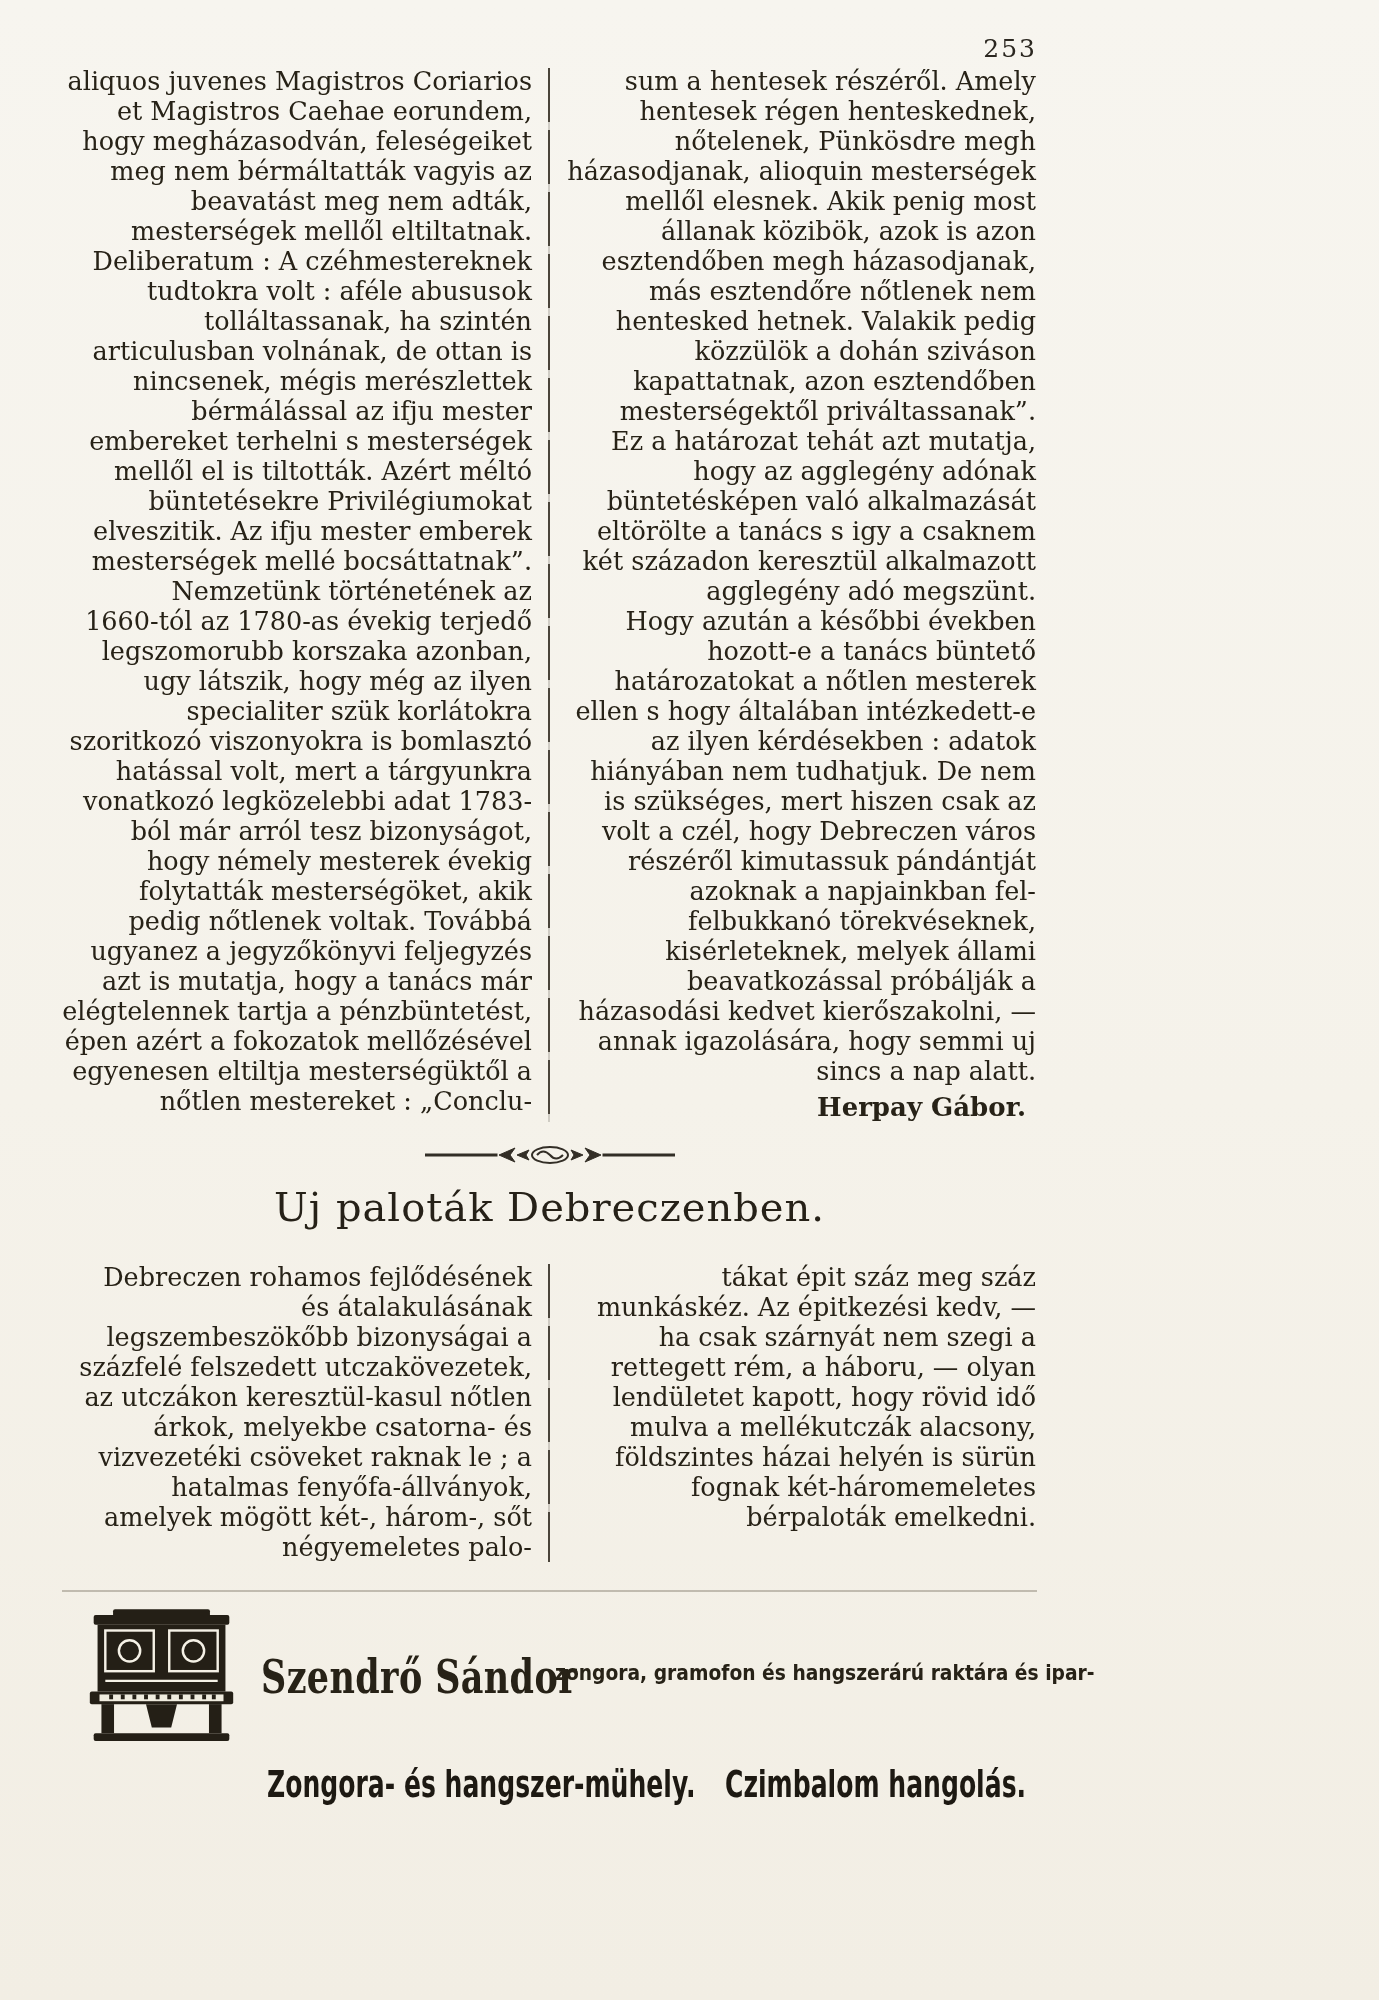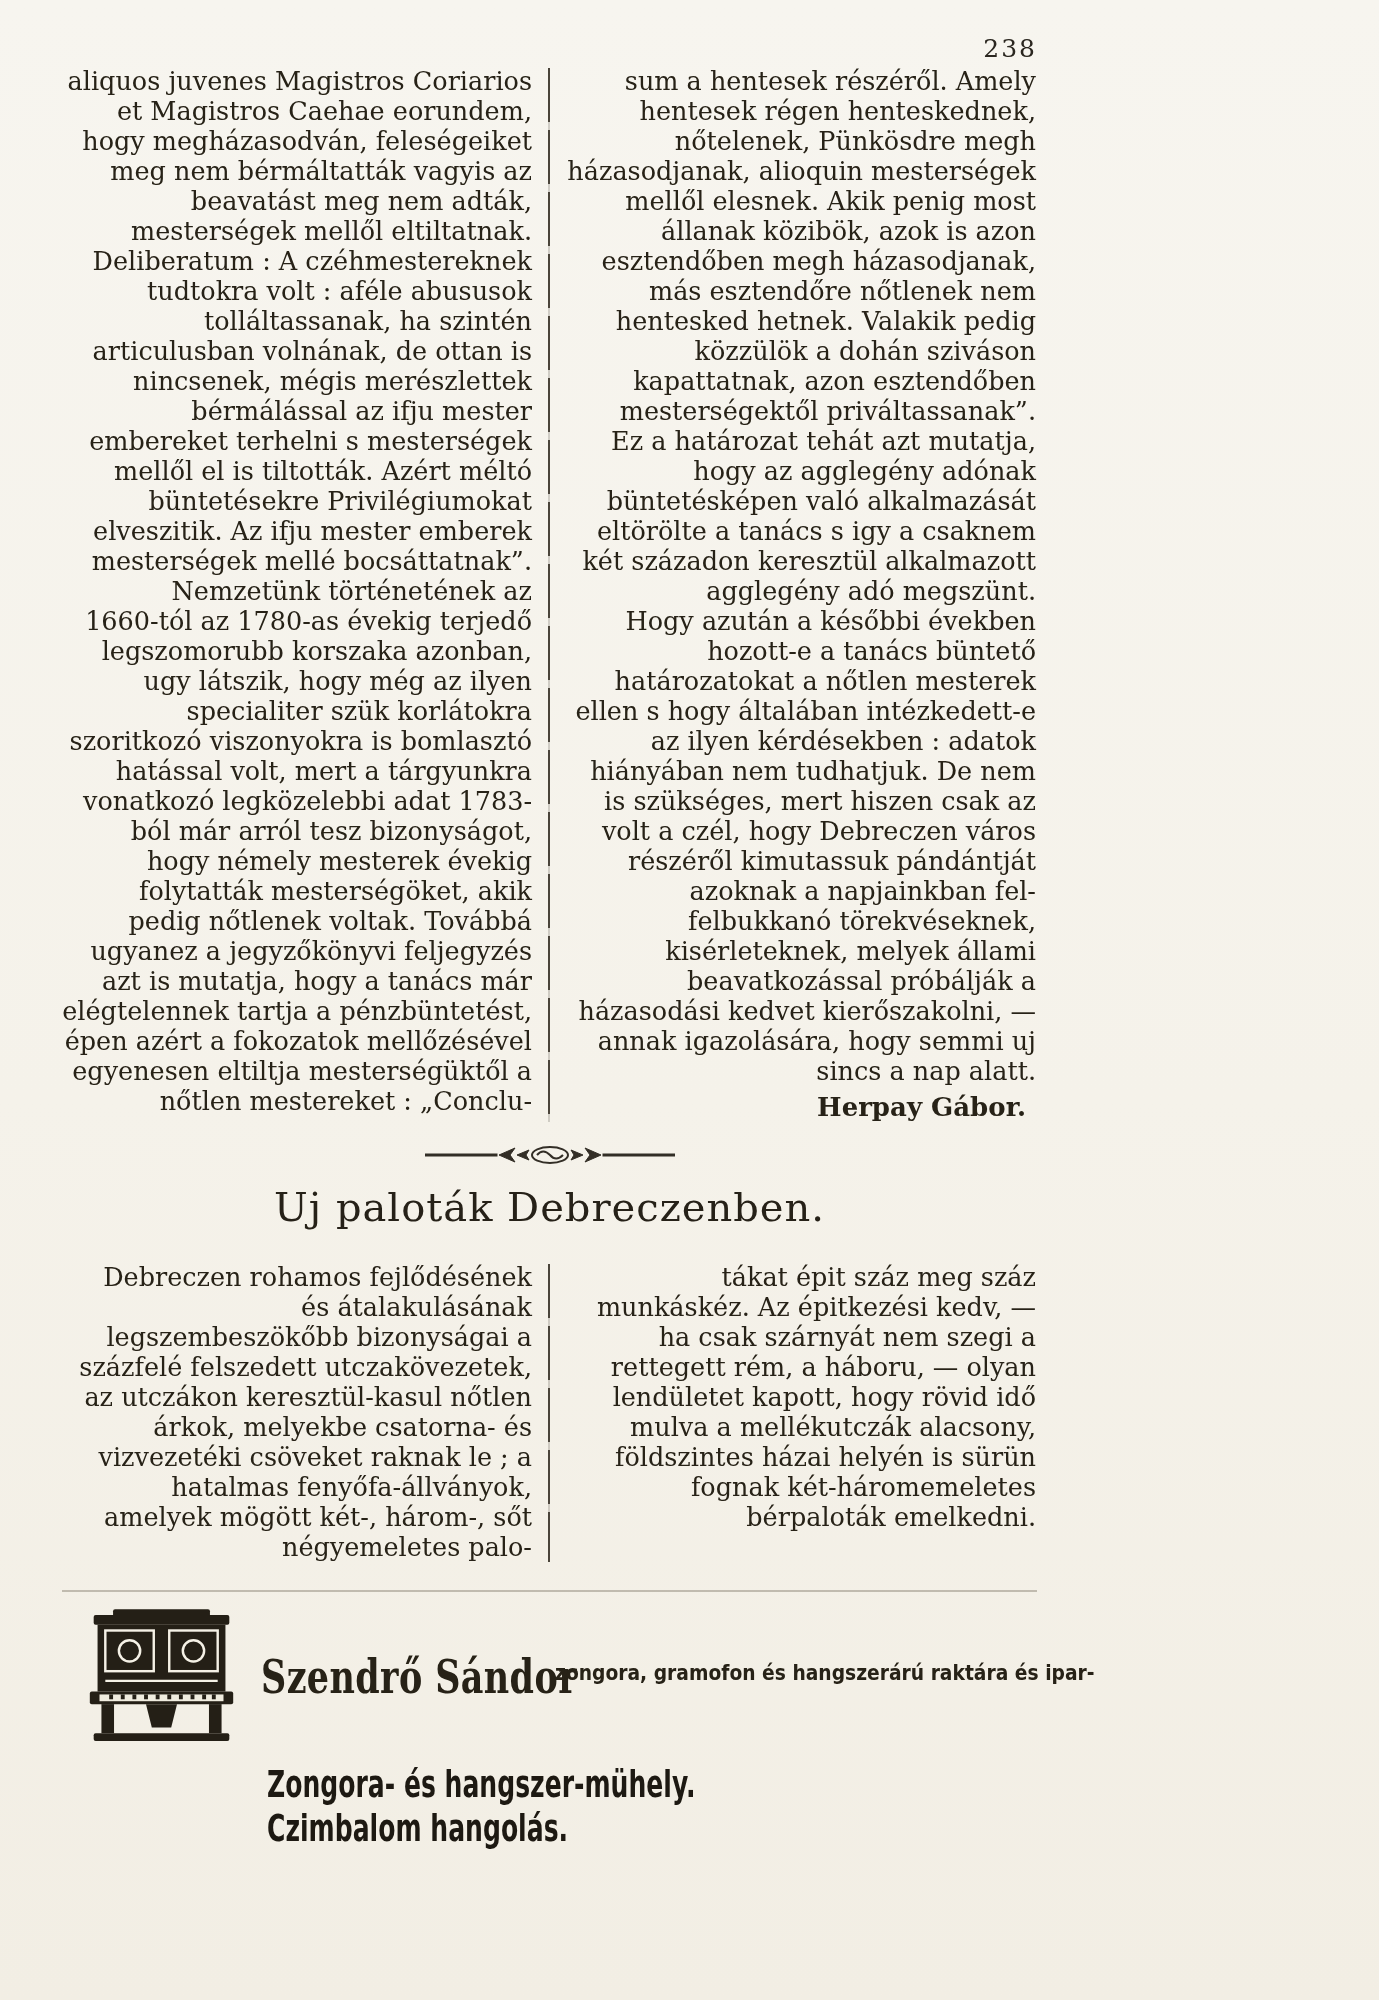--- a/index.html
+++ b/index.html
@@ -97,42 +97,41 @@
     font-weight: bold;
     font-size: 22px;
     transform: scaleX(0.85);
     transform-origin: left center;
   }
   .ad-bottom {
     display: flex;
     justify-content: space-between;
     margin: 16px 0 8px 205px;
     width: 758px;
-    flex-direction: column;
   }
   .ad-workshop { width: 440px; }
   .ad-tuning { width: 300px; }
   .squeeze-big {
     display: inline-block;
     white-space: nowrap;
     font-family: "DejaVu Sans", sans-serif;
     font-weight: bold;
     font-size: 38px;
     transform: scaleX(0.66);
     transform-origin: left center;
     color: #1d1912;
   }
 </style>
 </head>
 <body>
 
 <div class="content">
 
   <header class="page-header">
-    <span class="page-number">238</span>
+    <span class="page-number">253</span>
   </header>
 
   <section class="columns">
     <div class="col">
       <p>aliquos juvenes Magistros Coriarios et Magistros Caehae eorundem, hogy megházasodván, feleségeiket meg nem bérmáltatták vagyis az beavatást meg nem adták, mesterségek mellől eltiltatnak. Deliberatum : A czéhmestereknek tudtokra volt : aféle abususok tolláltassanak, ha szintén articulusban volnának, de ottan is nincsenek, mégis merészlettek bérmálással az ifju mester embereket terhelni s mesterségek mellől el is tiltották. Azért méltó büntetésekre Privilégiumokat elveszitik. Az ifju mester emberek mesterségek mellé bocsáttatnak”.</p>
       <p class="indent">Nemzetünk történetének az 1660-tól az 1780-as évekig terjedő legszomorubb korszaka azonban, ugy látszik, hogy még az ilyen specialiter szük korlátokra szoritkozó viszonyokra is bomlasztó hatással volt, mert a tárgyunkra vonatkozó legközelebbi adat 1783-ból már arról tesz bizonyságot, hogy némely mesterek évekig folytatták mesterségöket, akik pedig nőtlenek voltak. Továbbá ugyanez a jegyzőkönyvi feljegyzés azt is mutatja, hogy a tanács már elégtelennek tartja a pénzbüntetést, épen azért a fokozatok mellőzésével egyenesen eltiltja mesterségüktől a nőtlen mestereket : „Conclu-</p>
     </div>
     <div class="divider-v"></div>
     <div class="col">
       <p>sum a hentesek részéről. Amely hentesek régen henteskednek, nőtelenek, Pünkösdre megh házasodjanak, alioquin mesterségek mellől elesnek. Akik penig most állanak közibök, azok is azon esztendőben megh házasodjanak, más esztendőre nőtlenek nem hentesked hetnek. Valakik pedig közzülök a dohán sziváson kapattatnak, azon esztendőben mesterségektől priváltassanak”.</p>

